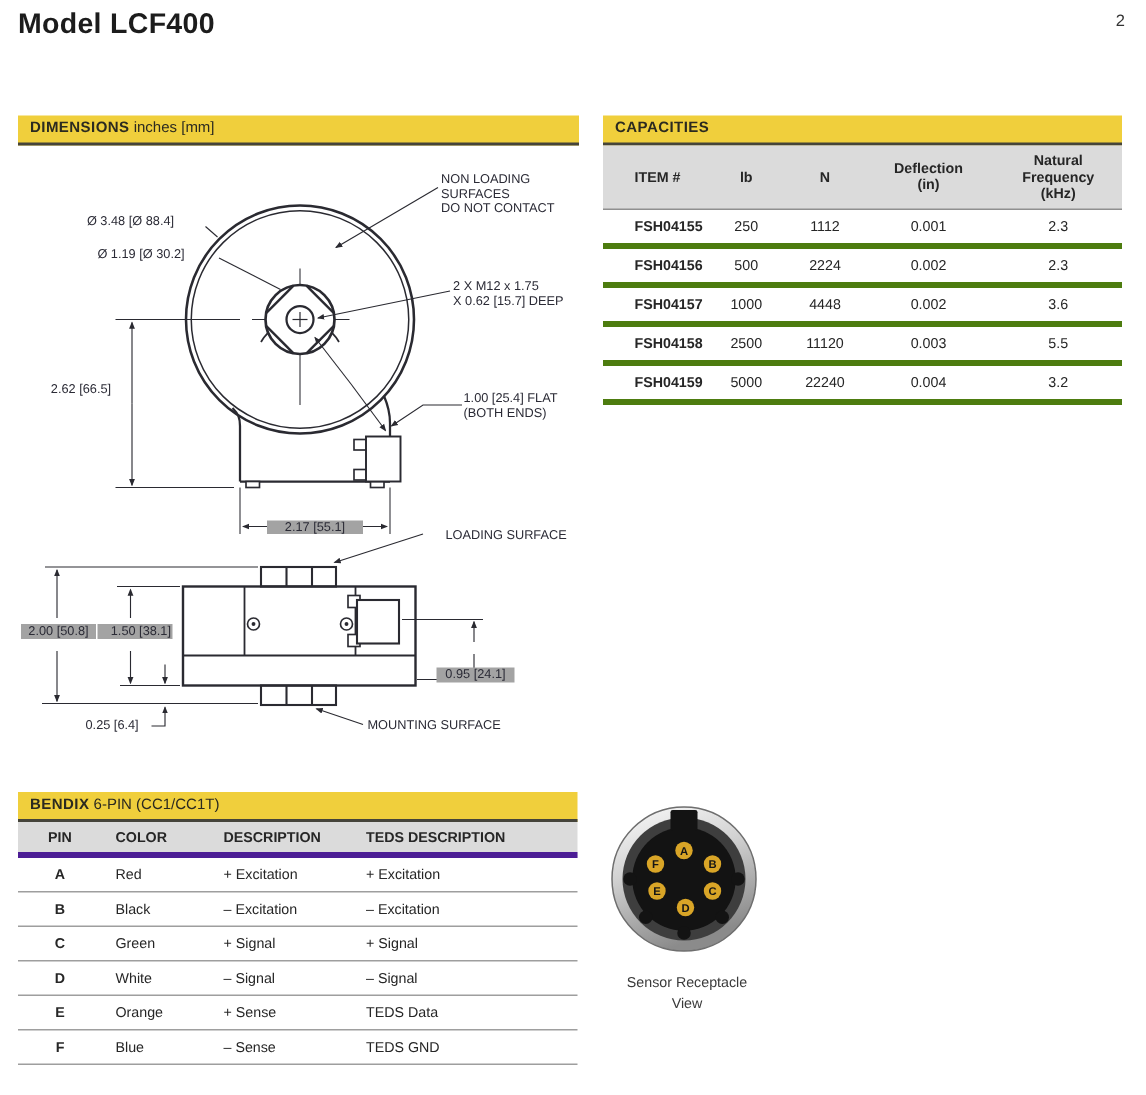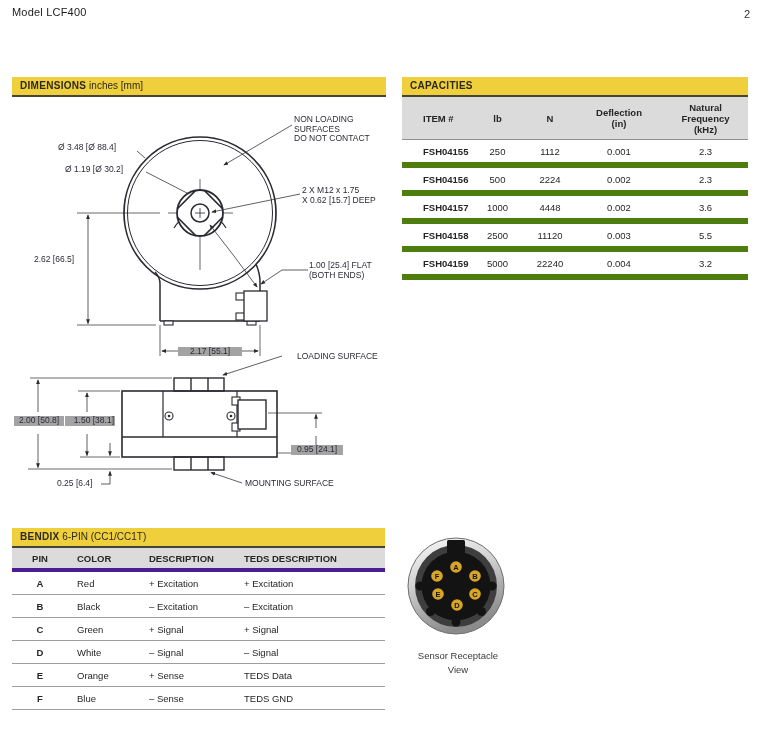--- a/index.html
+++ b/index.html
@@ -1,35 +1,35 @@
 <!DOCTYPE html>
 <html><head>
 <meta charset="utf-8">
 <style>
   html,body{margin:0;padding:0;background:#fff;}
   body{width:764px;height:730px;position:relative;overflow:hidden;
        font-family:"Liberation Sans",sans-serif;color:#262626;}
   .abs{position:absolute;}
 
   
-  .page-title{left:12px;top:6px;font-size:11px;font-weight:normal;color:#1c1c1c;letter-spacing:.2px;}
+  .page-title{left:12px;top:6px;font-size:19px;font-weight:bold;color:#1c1c1c;letter-spacing:.2px;}
   .page-num{right:14px;top:8px;font-size:11px;color:#333;}
 
   
   .ybar{background:#F0CF3C;border-bottom:2.5px solid #45443A;height:15.5px;
         font-size:10px;color:#2b2a20;padding:2.5px 0 0 8px;box-sizing:content-box;}
   .ybar b{font-weight:bold;letter-spacing:.3px;}
 
   
   .grid-row{display:grid;align-items:center;}
   .cap-head{grid-template-columns:68px 55px 50px 88px 85px;background:#DBDBDB;
             height:42px;font-size:9.5px;font-weight:bold;text-align:center;line-height:11px;
             border-bottom:1px solid #8f8f8f;}
   .cap-row{grid-template-columns:68px 55px 50px 88px 85px;height:22px;font-size:9.5px;
-           text-align:center;border-bottom:6px solid #4d7c0f;}
+           text-align:center;border-bottom:4px solid #4d7c0f;}
   .ben-head{grid-template-columns:56px 72px 95px 150px;background:#DBDBDB;height:20px;
             font-size:9.5px;font-weight:bold;border-bottom:4px solid #4c1d95;}
   .ben-row{grid-template-columns:56px 72px 95px 150px;height:22px;font-size:9.5px;
            border-bottom:1px solid #9e9e9e;}
   .cell-left{text-align:left;padding-left:21px;}
   .cell-bold{font-weight:bold;}
   .pin-cell{text-align:center;font-weight:bold;}
   .pad9{padding-left:9px;text-align:left;}
   .prel{white-space:pre-line;}
 

